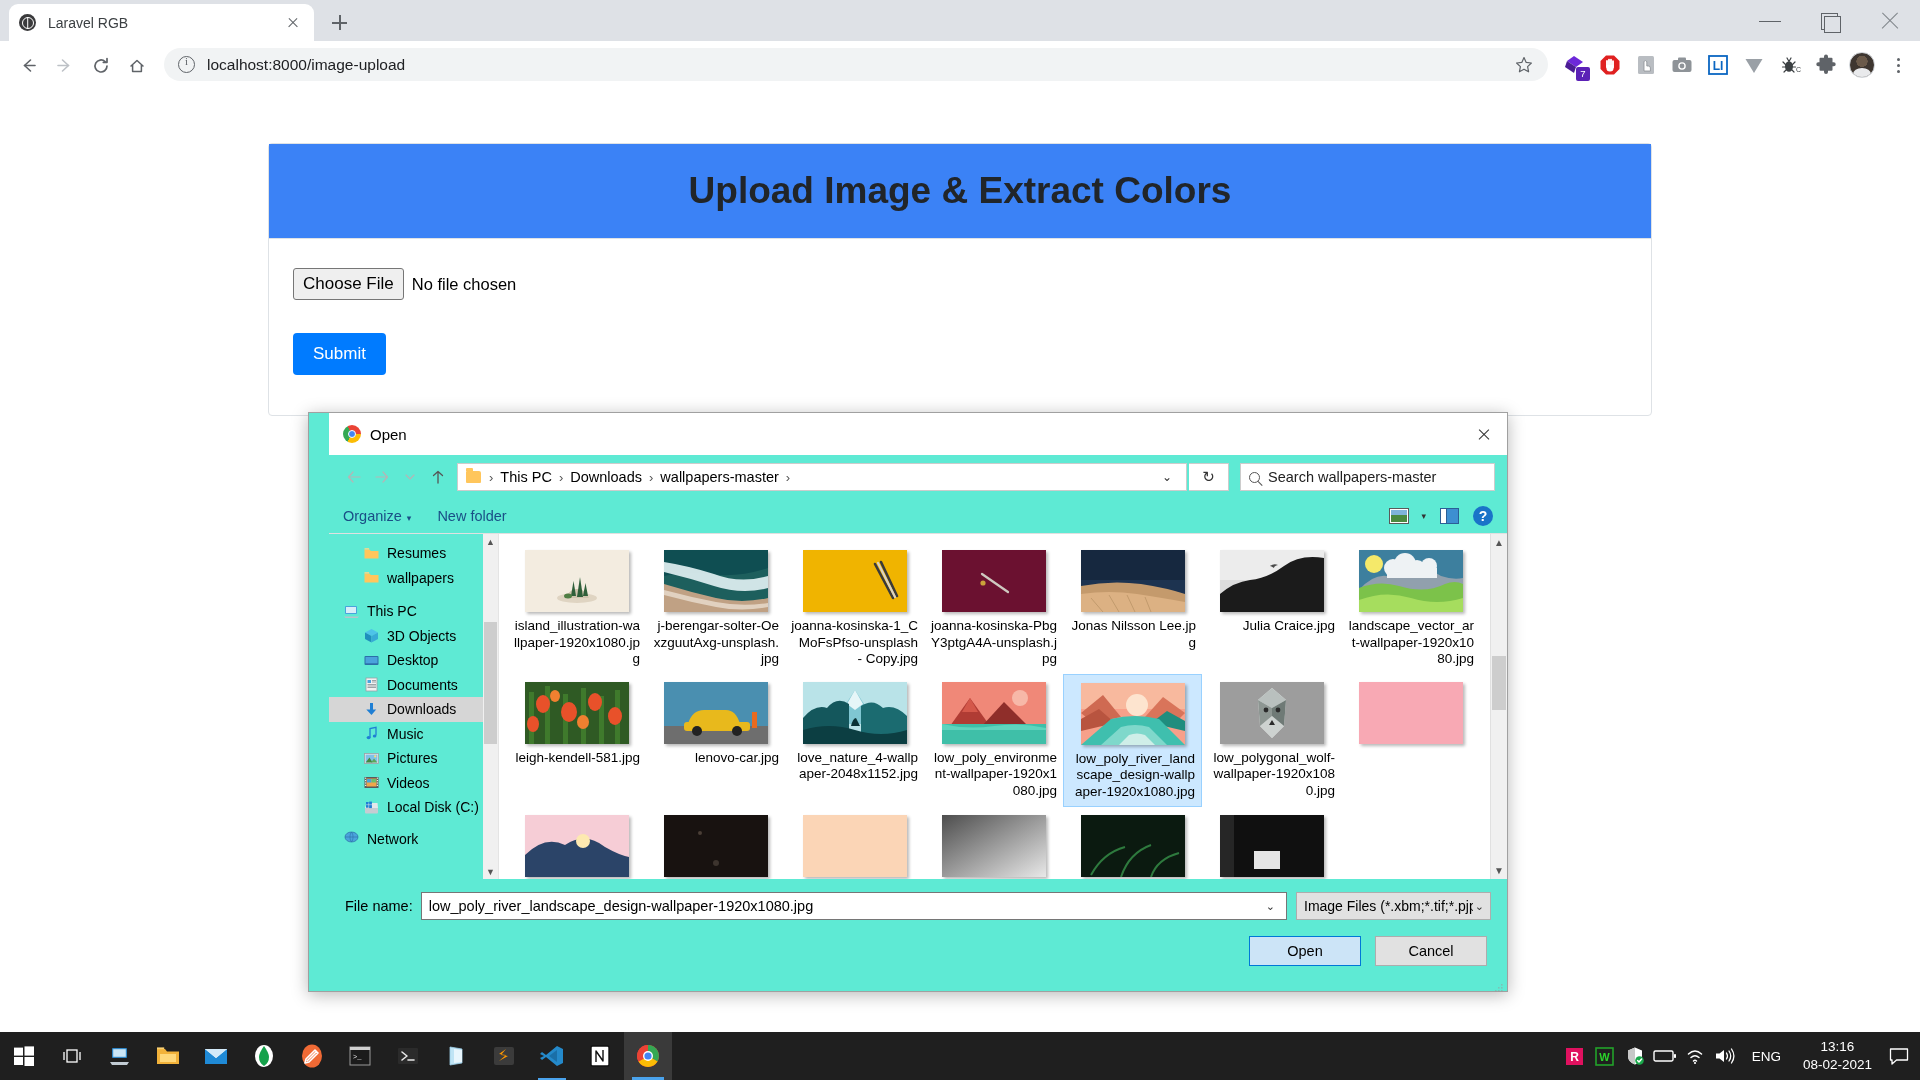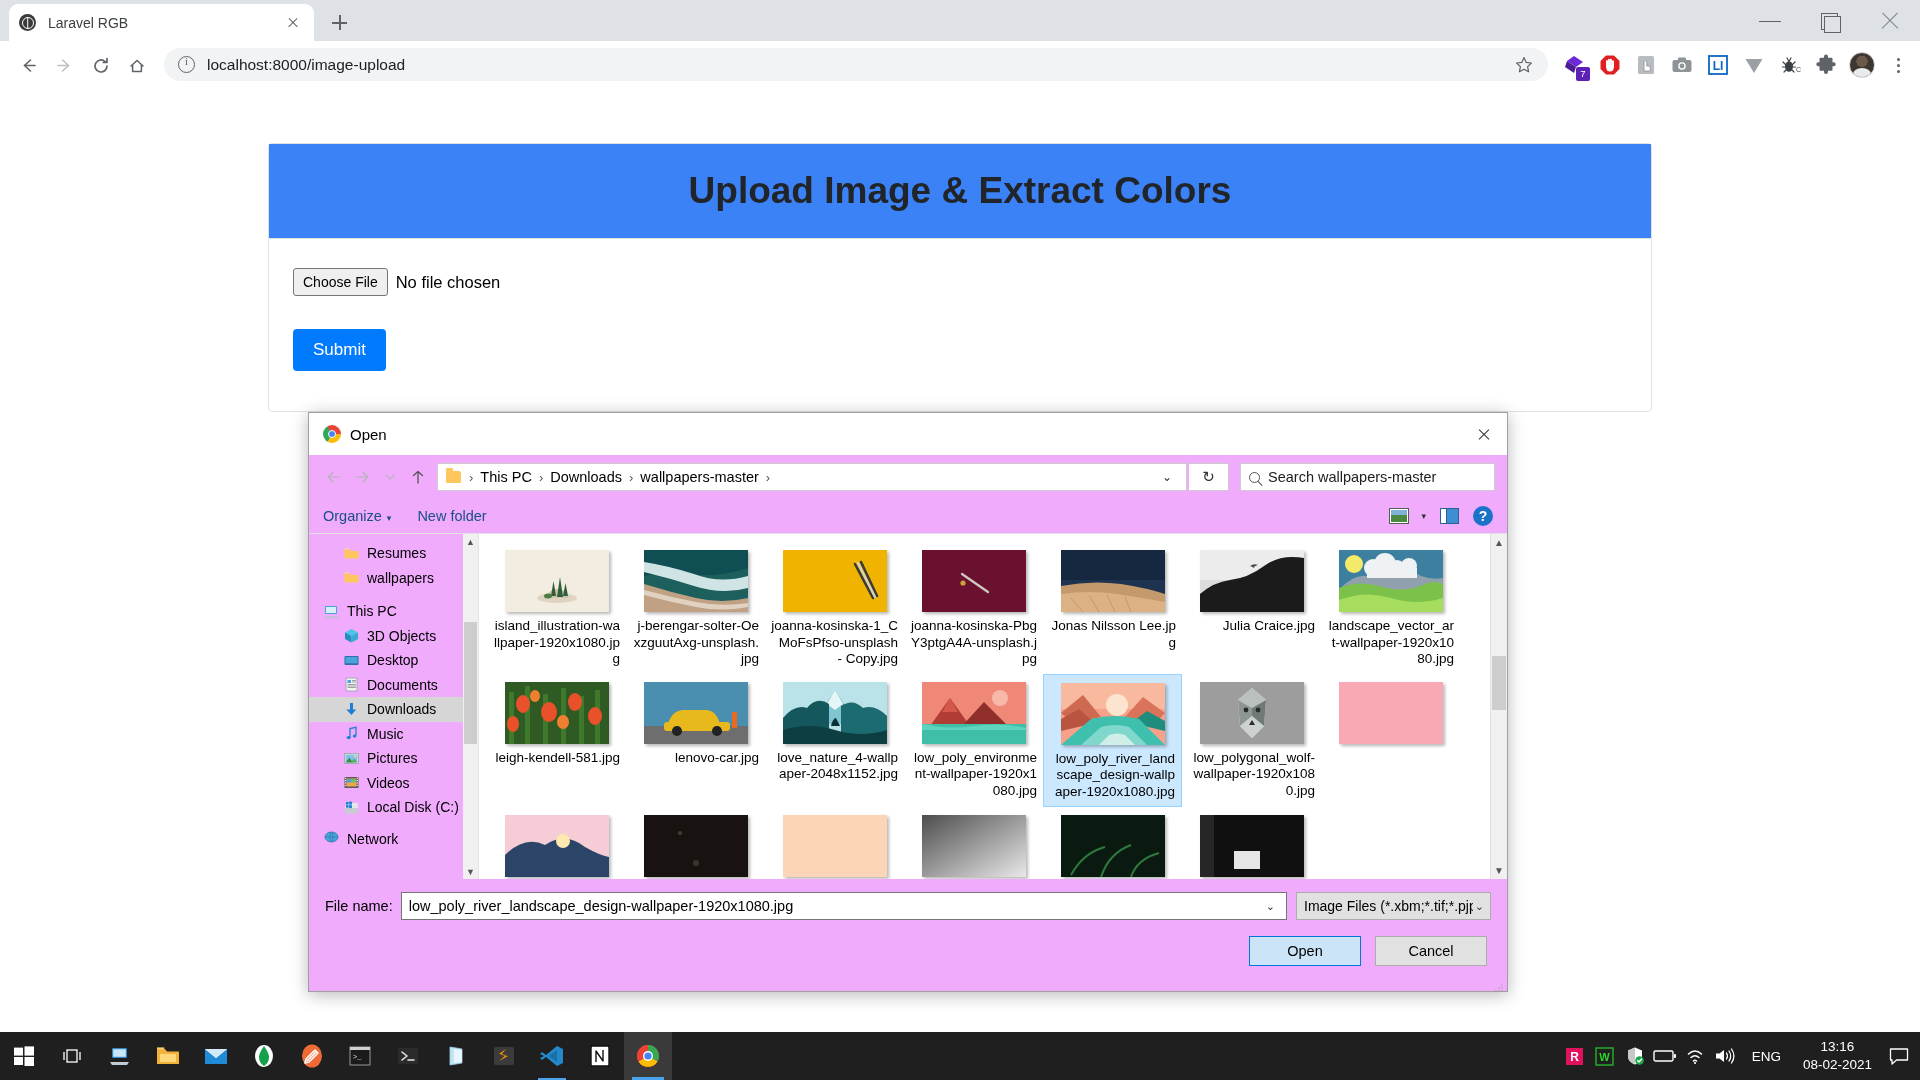--- a/index.html
+++ b/index.html
@@ -144,36 +144,37 @@
   .card-header {
     background: #3b82f6; border-bottom: 1px solid #dee2e6;
     padding: 26px 10px; text-align: center;
   }
   .card-title { font-size: 37px; color: #212529; font-weight: bold; }
   .card-body { padding: 29px 24px 40px 24px; }
 
   .file-row { display: flex; align-items: center; margin-bottom: 33px; }
   .choose-file-btn {
     background: #efefef; border: 1px solid #767676; border-radius: 3px;
-    font-size: 14px; color: #000; padding: 5px 9px;
+    font-size: 17px; color: #000; padding: 5px 9px;
     font-family: "Liberation Sans", sans-serif;
   }
   .no-file { font-size: 16.5px; color: #000; margin-left: 8px; }
 
   .submit-btn {
     background: #007bff; color: #fff; border: none; border-radius: 4px;
     font-size: 17px; padding: 11px 20px;
     font-family: "Liberation Sans", sans-serif;
   }
 
   
   .dialog {
     position: absolute; left: 308px; top: 412px; width: 1200px; height: 580px;
-    background: #f0abfc; border: 1px solid #a0a0a0;
+    background: #5eead4; border: 1px solid #a0a0a0;
     box-shadow: 0 3px 16px rgba(0,0,0,.28);
+    padding-left: 20px;
   }
   .dlg-title {
     height: 42px; display: flex; align-items: center; padding: 0 0 0 14px;
     background: #ffffff;
   }
   .chrome-ball {
     width: 18px; height: 18px; border-radius: 50%; flex: none; margin-right: 9px;
     background:
       conic-gradient(from -30deg, #ea4335 0 120deg, #fbbc05 120deg 240deg, #34a853 240deg 360deg);
     position: relative;

